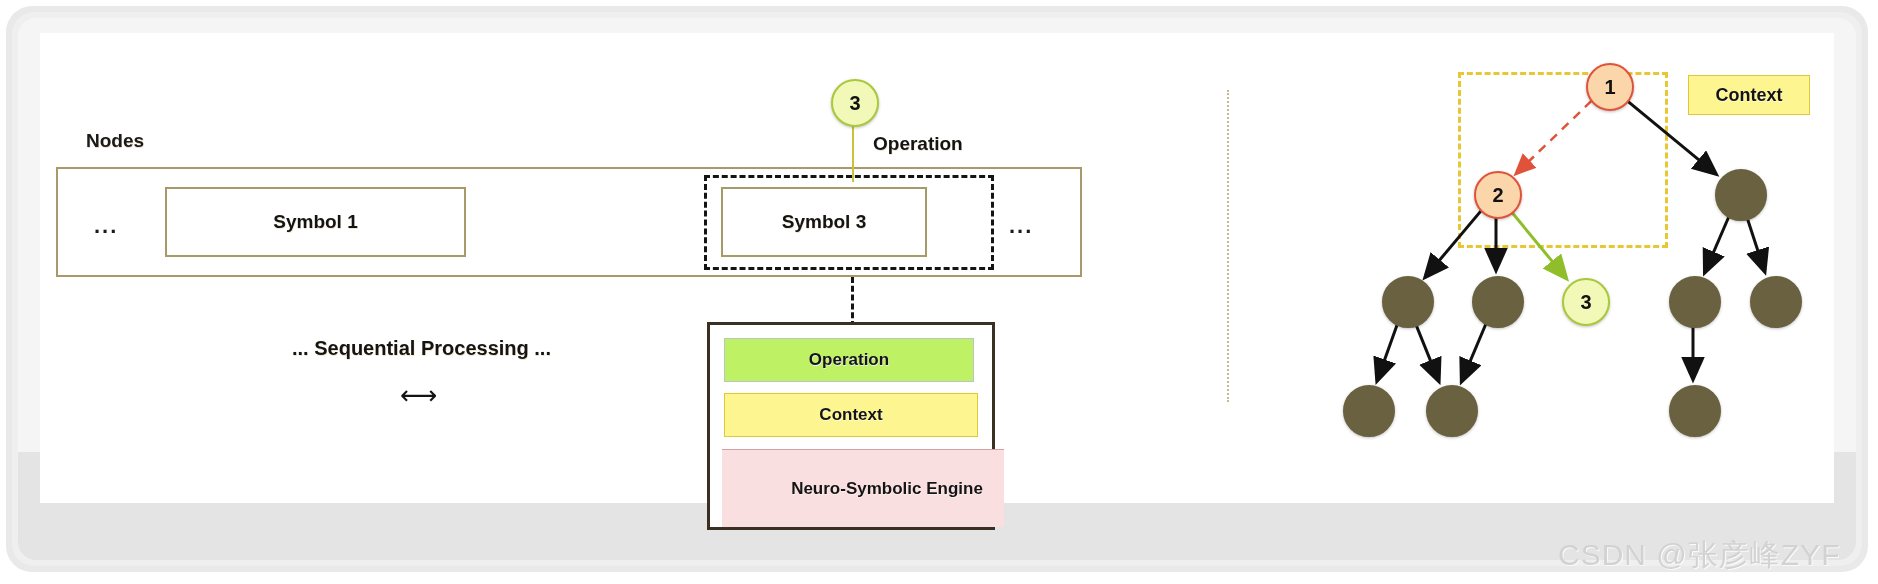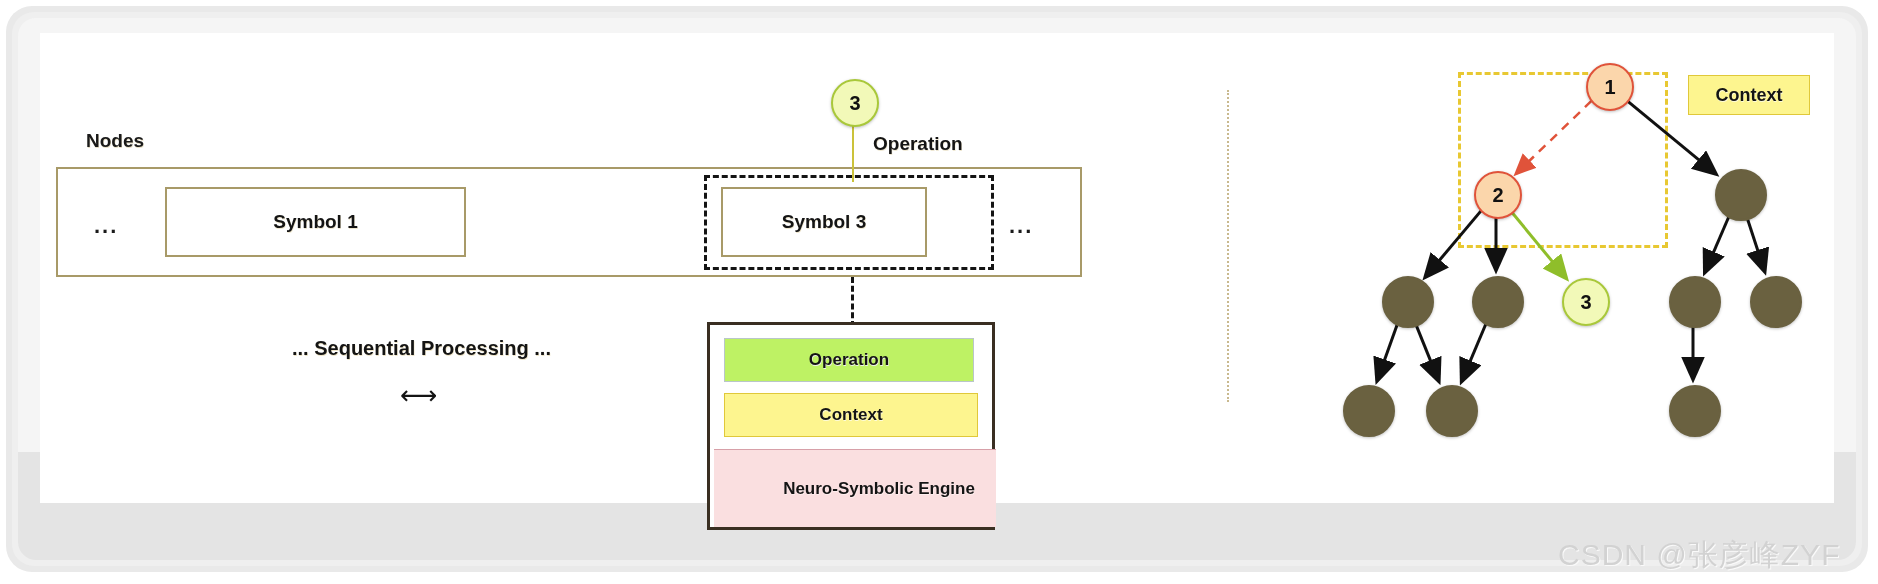--- a/index.html
+++ b/index.html
@@ -115,21 +115,21 @@
     text-shadow:0.5px 0.5px 0 #eeeeee;
   }
   #ctx-box{
     position:absolute;left:14px;top:68px;width:254px;height:44px;
     border:1.5px solid #e0c83a;background:#fdf58f;box-sizing:border-box;
     display:flex;align-items:center;justify-content:center;
     font-size:17px;font-weight:bold;color:#141414;
     text-shadow:0.5px 0.5px 0 #fdfbd9;
   }
   #nse-box{
-    position:absolute;left:4px;top:124px;width:282px;height:78px;
+    position:absolute;left:12px;top:124px;width:282px;height:78px;
     border-top:1.5px solid #d7a0a8;background:#fadfe0;box-sizing:border-box;
     display:flex;align-items:center;justify-content:center;
     font-size:17px;font-weight:bold;color:#141414;
     text-shadow:0.5px 0.5px 0 #fdeeee;
     padding-left:48px;
   }
 
   
   .lbl-seq{
     position:absolute;left:292px;top:337px;

